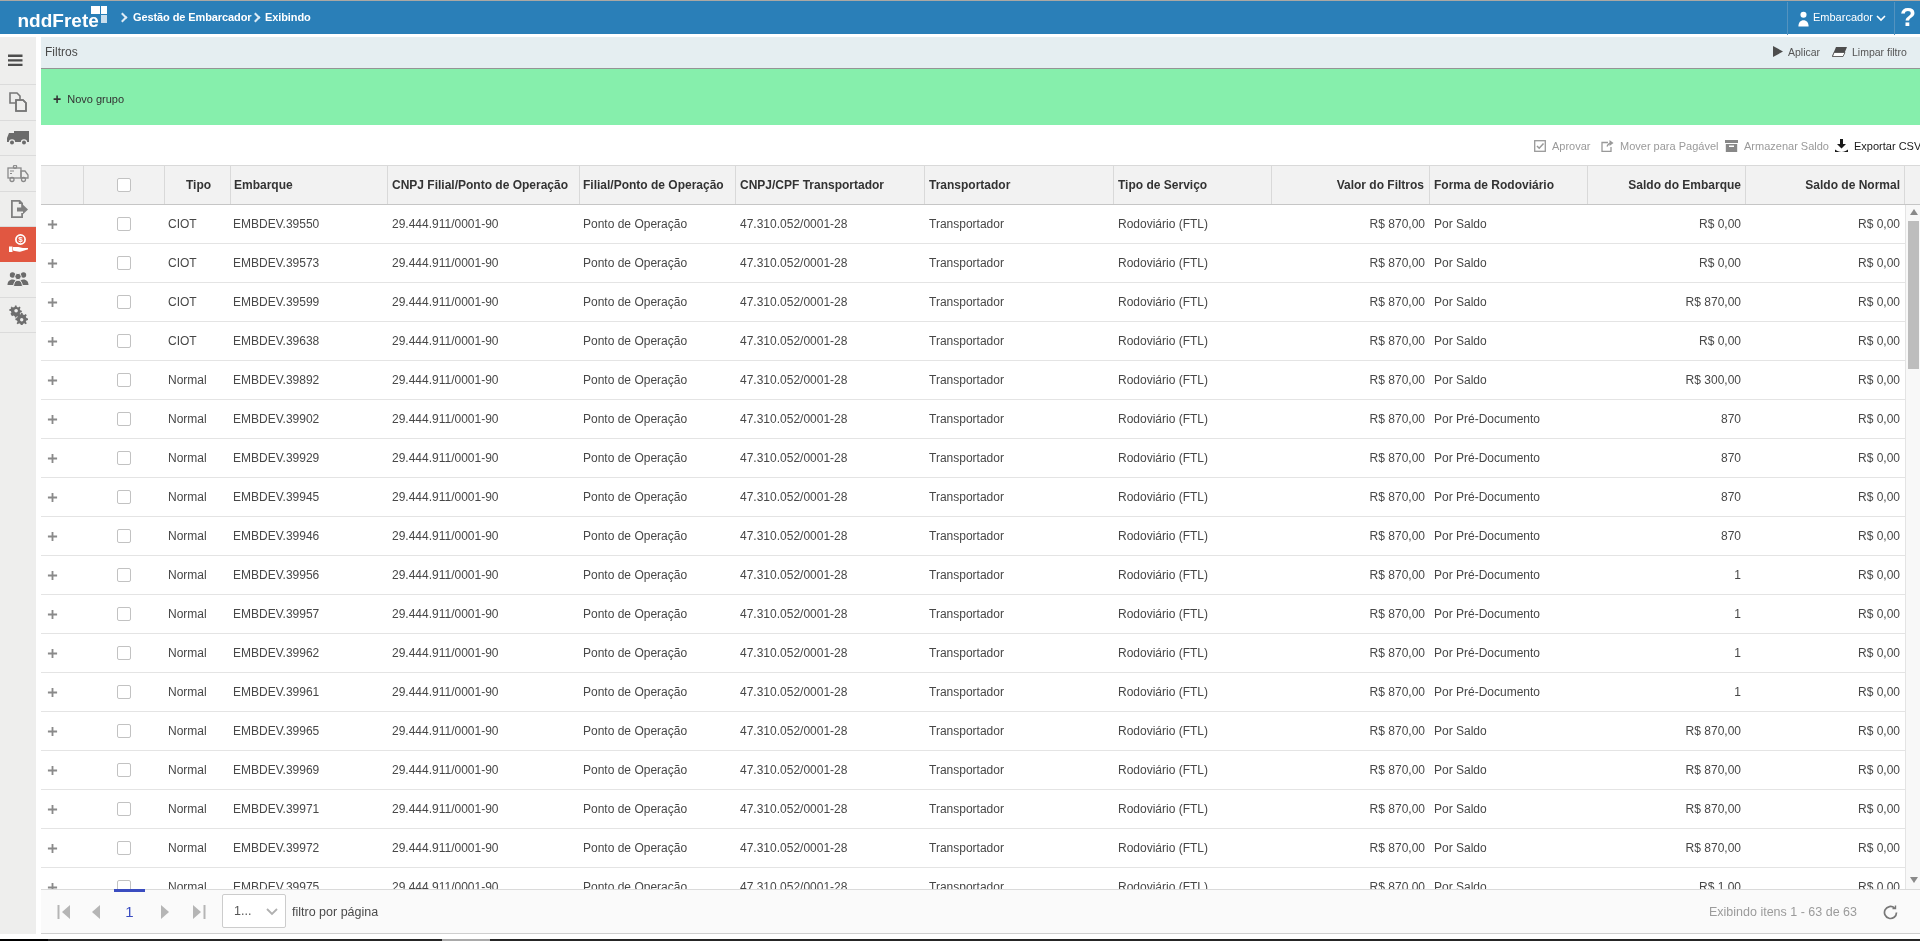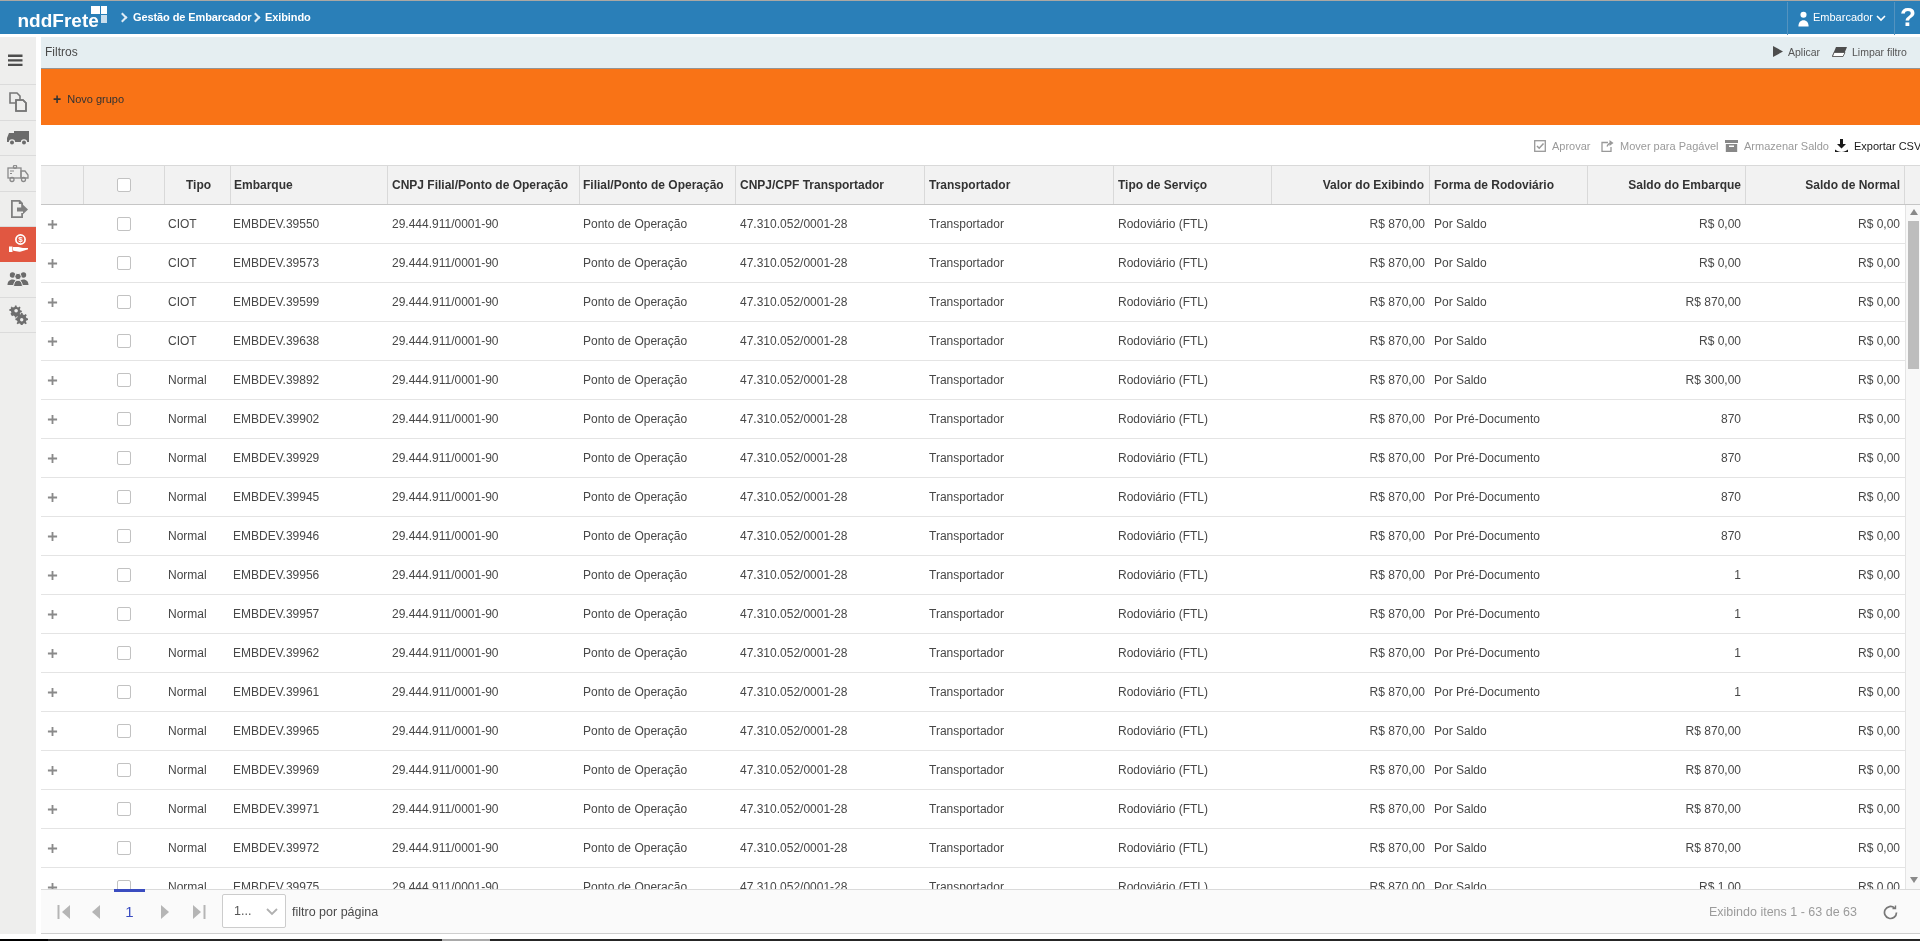--- a/index.html
+++ b/index.html
@@ -13,21 +13,21 @@
 .crumbchev{position:absolute;top:12.5px;width:7px;height:7px;border:solid #dcebf5;border-width:2.6px 2.6px 0 0;transform:rotate(45deg)}
 .vsep{position:absolute;top:1px;width:1px;height:33px;background:#5493bf}
 #embarcador{position:absolute;left:1813px;top:0;height:15px;line-height:33px;font-size:11px;color:#fff}
 #qmark{position:absolute;left:1900px;top:0;height:33px;line-height:33px;font-size:26px;font-weight:bold;color:#fff}
 #sidebar{position:absolute;left:0;top:37px;width:36px;height:901px;background:#eeeeed}
 .scell{position:absolute;left:0;width:36px;border-bottom:1px solid #dbdbdb;display:flex;align-items:center;justify-content:center}
 #fpan1{position:absolute;left:41px;top:37px;width:1879px;height:32px;background:#e5eef1;border-bottom:1px solid #949494}
 #fpan1 .t{position:absolute;left:4px;top:0;line-height:30px;font-size:12px;color:#4a4a4a}
 #aplicar{position:absolute;left:1732px;top:0;line-height:31px;font-size:10.5px;color:#555}
 #limpar{position:absolute;left:1791px;top:0;line-height:31px;font-size:10.5px;color:#555}
-#fpan2{position:absolute;left:41px;top:69px;width:1879px;height:56px;background:#f97316}
+#fpan2{position:absolute;left:41px;top:69px;width:1879px;height:56px;background:#86efac}
 #novogrupo{position:absolute;left:12px;top:22px;font-size:11px;color:#333}
 #toolbar{position:absolute;left:0px;top:138px;width:1920px;height:16px;font-size:11px;color:#9a9a9a}
 .tbitem{position:absolute;top:0;height:16px;line-height:16px;white-space:nowrap}
 .tbitem svg{vertical-align:-2px;margin-right:6px}
 #ghead{position:absolute;left:41px;top:165px;width:1879px;height:39.5px;background:#f2f2f2;border-top:1px solid #d9d9d9;border-bottom:1px solid #c6c6c6;font-size:12px;font-weight:bold;color:#333}
 .hsep{position:absolute;top:0;width:1px;height:38px;background:#d9d9d9}
 .hc{position:absolute;top:0;height:38px;line-height:38px;white-space:nowrap}
 .cb{position:absolute;left:76px;top:12px;width:14px;height:14px;background:#fff;border:1px solid #c2c2c2;border-radius:2px}
 .row{position:absolute;left:41px;width:1864px;height:39px;border-bottom:1px solid #e4e4e4;background:#fff;font-size:12px;color:#474747}
 .row .plus{position:absolute;left:6px;top:14px;width:11px;height:11px}
@@ -376,21 +376,21 @@
   <div class="hsep" style="left:1704px"></div>
   <div class="hsep" style="left:1863px"></div>
   <span class="cb" style="left:76px"></span>
   <div class="hc" style="left:145px">Tipo</div>
   <div class="hc" style="left:193px">Embarque</div>
   <div class="hc" style="left:351px">CNPJ Filial/Ponto de Operação</div>
   <div class="hc" style="left:542px">Filial/Ponto de Operação</div>
   <div class="hc" style="left:699px">CNPJ/CPF Transportador</div>
   <div class="hc" style="left:888px">Transportador</div>
   <div class="hc" style="left:1077px">Tipo de Serviço</div>
-  <div class="hc" style="left:1235px;width:148px;text-align:right">Valor do Exibindo</div>
+  <div class="hc" style="left:1235px;width:148px;text-align:right">Valor do Filtros</div>
   <div class="hc" style="left:1393px">Forma de Rodoviário</div>
   <div class="hc" style="left:1551px;width:149px;text-align:right">Saldo do Embarque</div>
   <div class="hc" style="left:1709px;width:150px;text-align:right">Saldo de Normal</div>
 </div>
 </div>
 <div id="topline"></div>
 <div id="topbar">
   <div id="logo">nddFrete</div>
   <div class="sq" style="left:91px;top:4.5px;width:8.5px;height:8.5px"></div>
   <div class="sq" style="left:100.5px;top:4.5px;width:6.5px;height:8.5px"></div>

